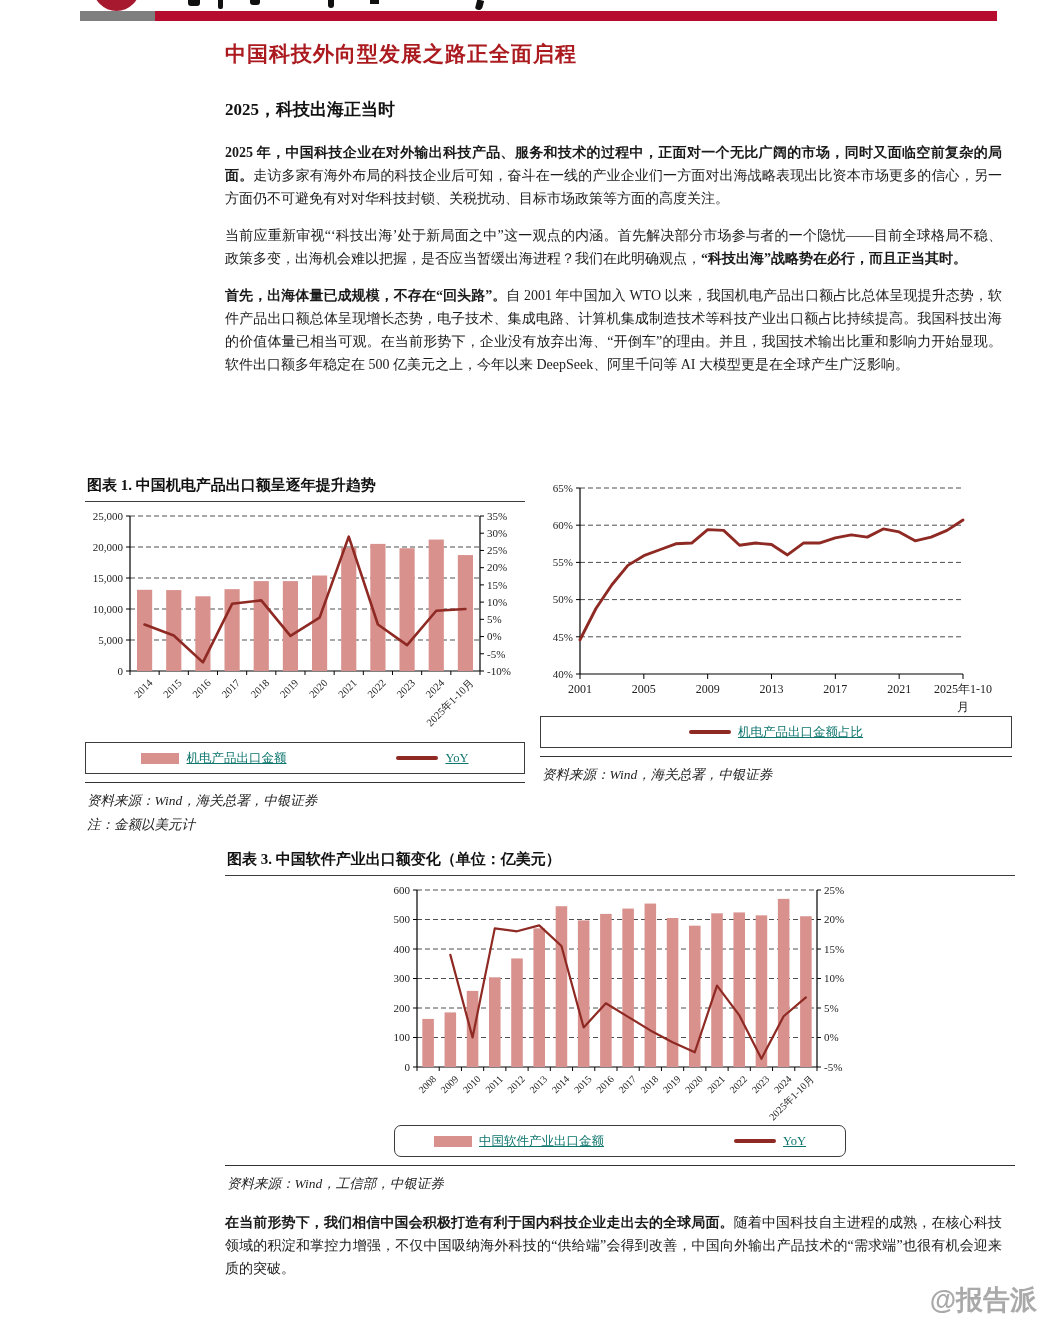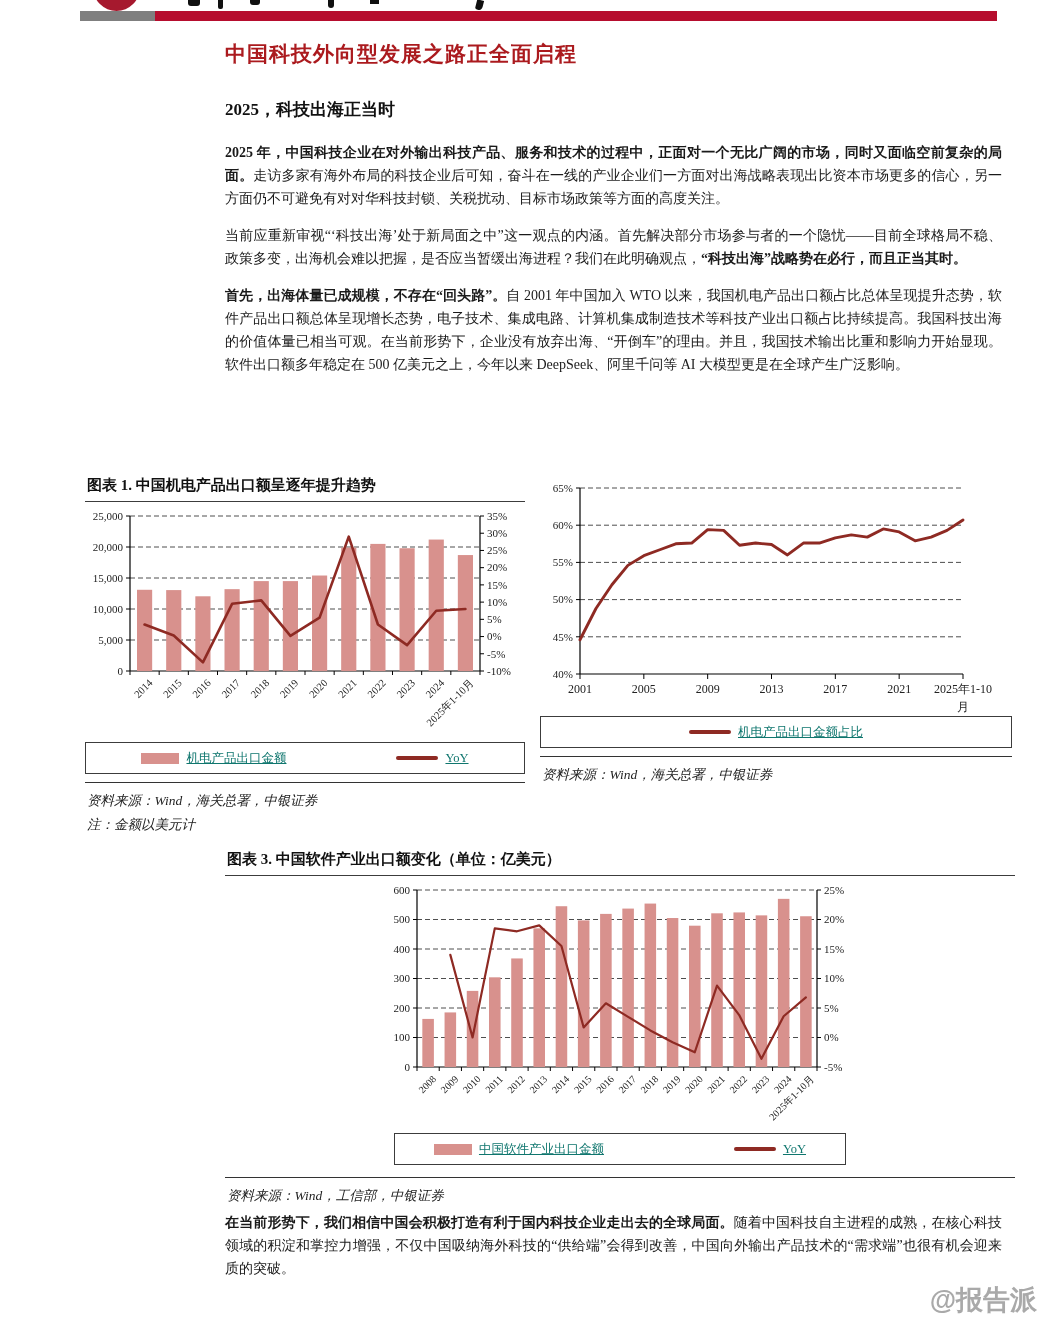--- a/index.html
+++ b/index.html
@@ -26,21 +26,21 @@
   .chart-title{font-size:15px;font-weight:700;color:#111;border-bottom:1.5px solid #3c3c3c;
                padding:0 0 6px 2px;margin:0;}
   svg.chart{display:block;}
   svg.chart text{font-family:"Liberation Serif","DejaVu Serif",serif;fill:#222;}
   .legend{border:1.2px solid #3c3c3c;height:30px;display:flex;align-items:center;justify-content:center;
           font-size:12.5px;color:#0f766e;text-decoration:underline;}
   .legend .li{display:flex;align-items:center;gap:7px;white-space:nowrap;}
   .sw-bar{display:inline-block;width:38px;height:11px;}
   .sw-line{display:inline-block;width:42px;height:3.2px;border-radius:2px;}
   .gap1{gap:110px;} .gap3{gap:130px;}
-  .leg-narrow{width:57%;margin:12px auto;}
+  .leg-narrow{width:57%;margin:4px auto;border-radius:7px;}
   .rule{border-top:1.6px solid #333;margin-top:8px;}
   .source{font-style:italic;font-size:13.5px;color:#222;margin:6px 0 0 2px;line-height:24px;}
   
   .watermark{position:absolute;right:8px;bottom:2px;font-size:27px;font-weight:600;color:#a9a9a9;
              font-family:"Liberation Sans","DejaVu Sans",sans-serif;margin-left:10px;}
 </style>
 </head>
 <body>
 
 <div class="page">

